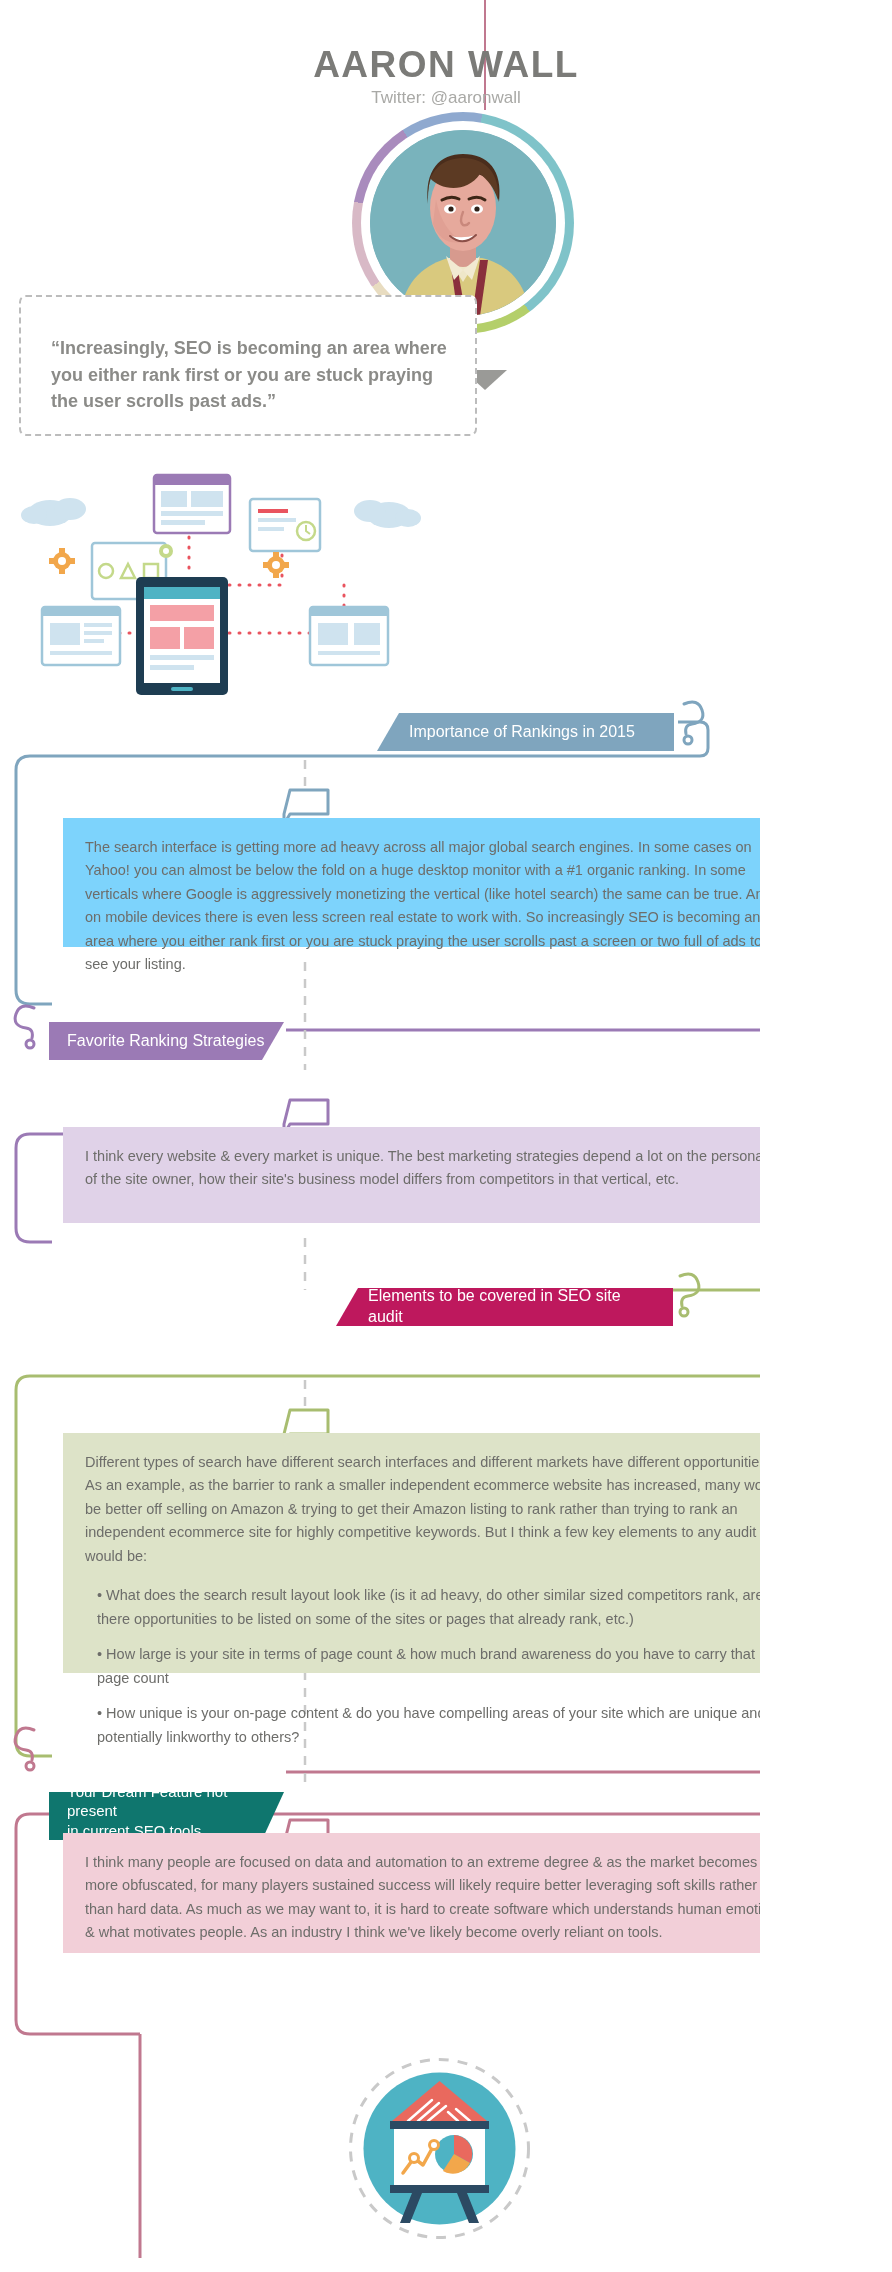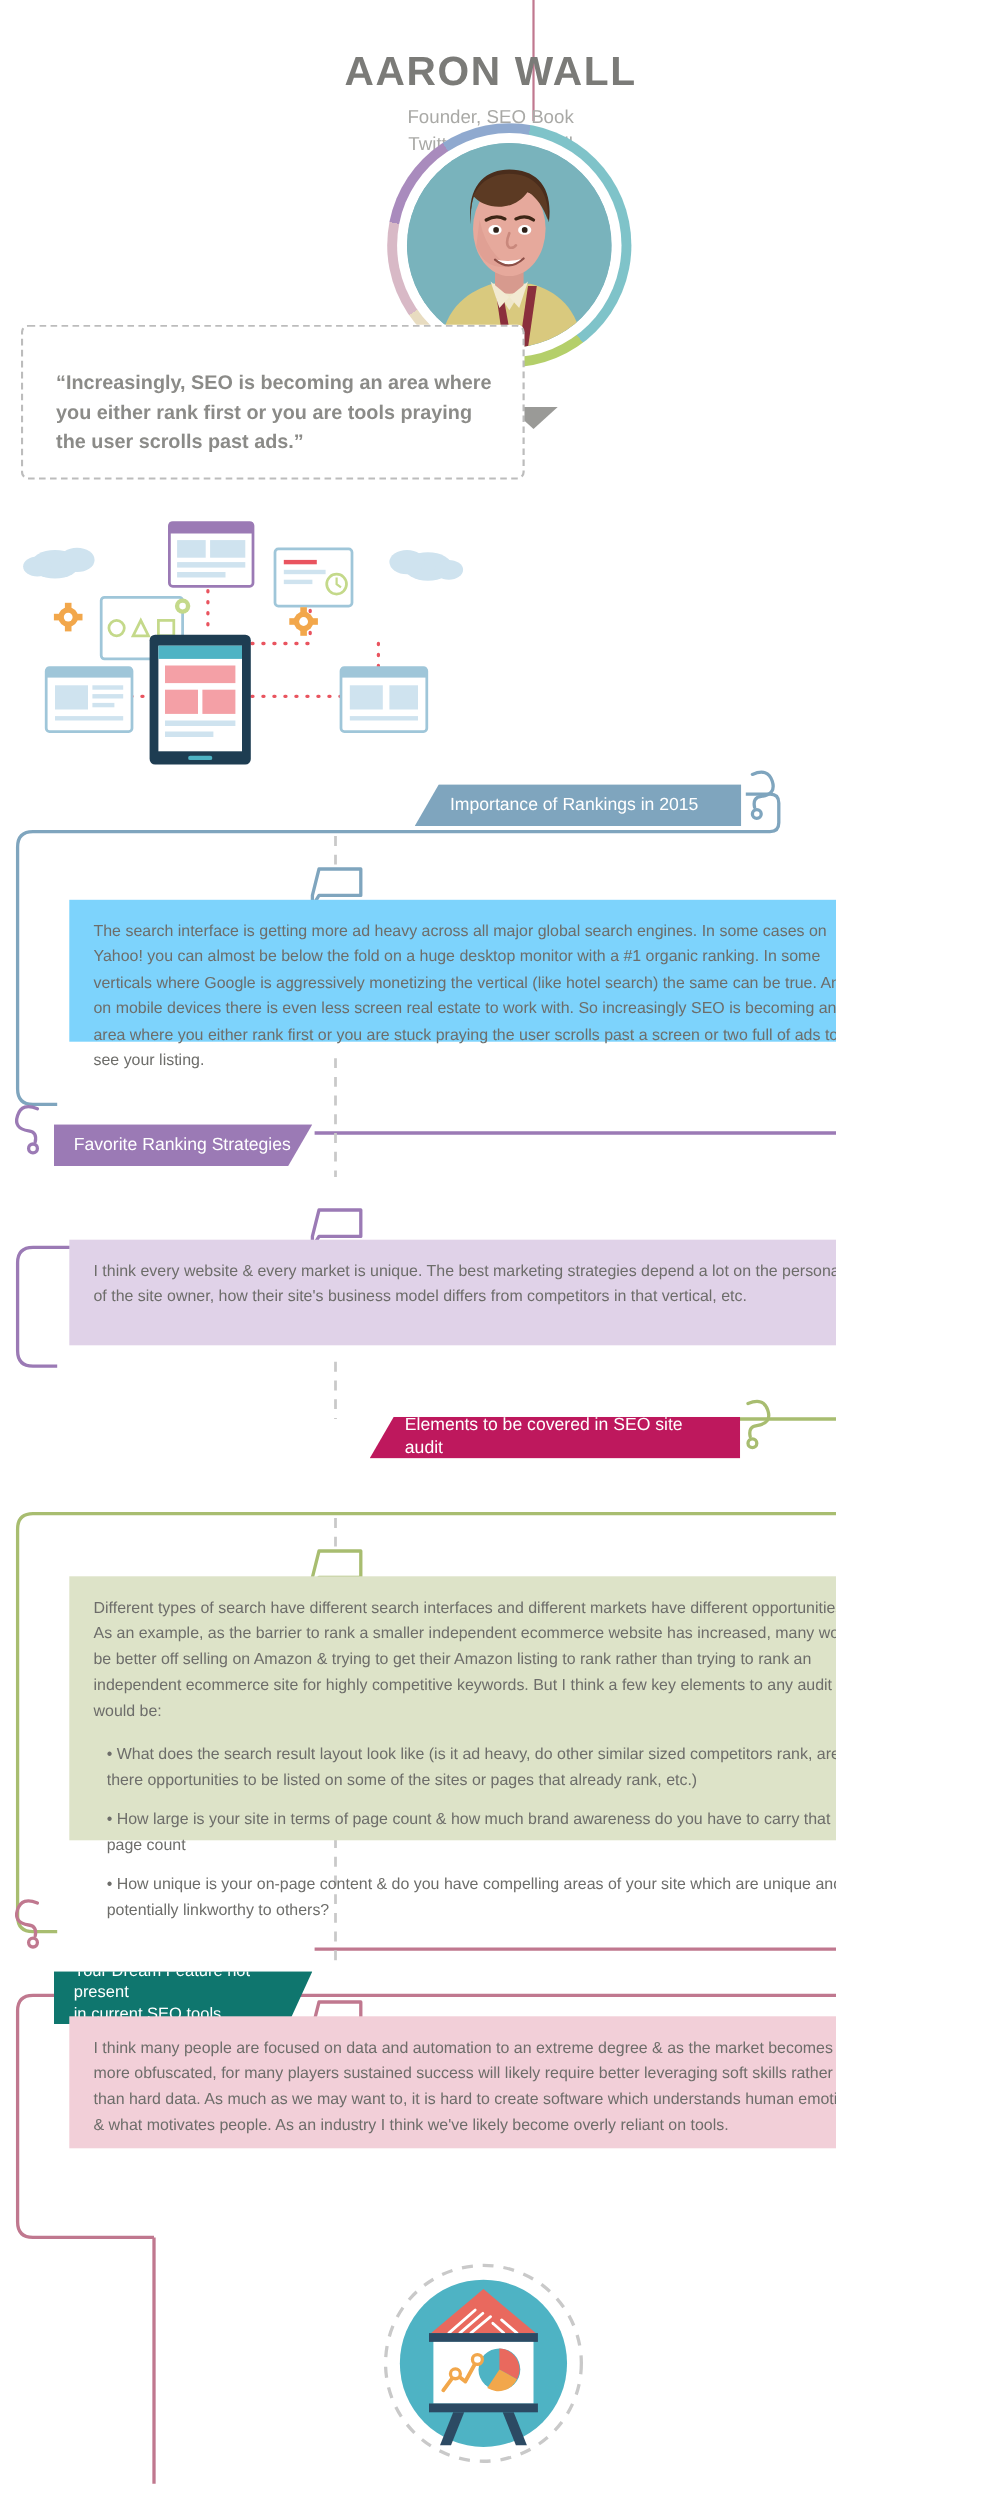--- a/index.html
+++ b/index.html
@@ -192,21 +192,20 @@
 </style>
 </head>
 <body>
 
 <div class="page">
 
   <div class="top-line"></div>
 
   <div class="header">
     <div class="hdr-name">AARON WALL</div>
-    <div class="hdr-role">Founder, SEO Book</div>
     <div class="hdr-twitter">Twitter: @aaronwall</div>
   </div>
 
   <div class="portrait-wrap">
     <div class="portrait-ring"></div>
     <div class="portrait-inner-ring"></div>
     <div class="portrait-photo">
       <svg width="186" height="186" viewBox="0 0 186 186" xmlns="http://www.w3.org/2000/svg">
         <circle cx="93" cy="93" r="93" fill="#79b3bc"></circle>
 
@@ -239,21 +238,21 @@
         <path d="M80 106 q13 11 26 -1" stroke="#8c4f47" stroke-width="2" fill="none" stroke-linecap="round"></path>
 
         <path d="M76 126 l17 14 l-9 10 Z" fill="#f2ead2"></path>
         <path d="M110 126 l-17 14 l9 10 Z" fill="#f2ead2"></path>
       </svg>
     </div>
   </div>
   <div class="portrait-arrow"></div>
 
   <div class="quote-box">
-    <div class="quote-text">“Increasingly, SEO is becoming an area where you either rank first or you are tools praying the user scrolls past ads.”</div>
+    <div class="quote-text">“Increasingly, SEO is becoming an area where you either rank first or you are stuck praying the user scrolls past ads.”</div>
   </div>
 
   <div class="illus">
     <svg width="420" height="260" viewBox="0 0 420 260" xmlns="http://www.w3.org/2000/svg">
 
       <g fill="#cfe3ef">
         <ellipse cx="36" cy="58" rx="22" ry="13"></ellipse>
         <ellipse cx="56" cy="54" rx="16" ry="11"></ellipse>
         <ellipse cx="20" cy="60" rx="13" ry="9"></ellipse>
       </g>

